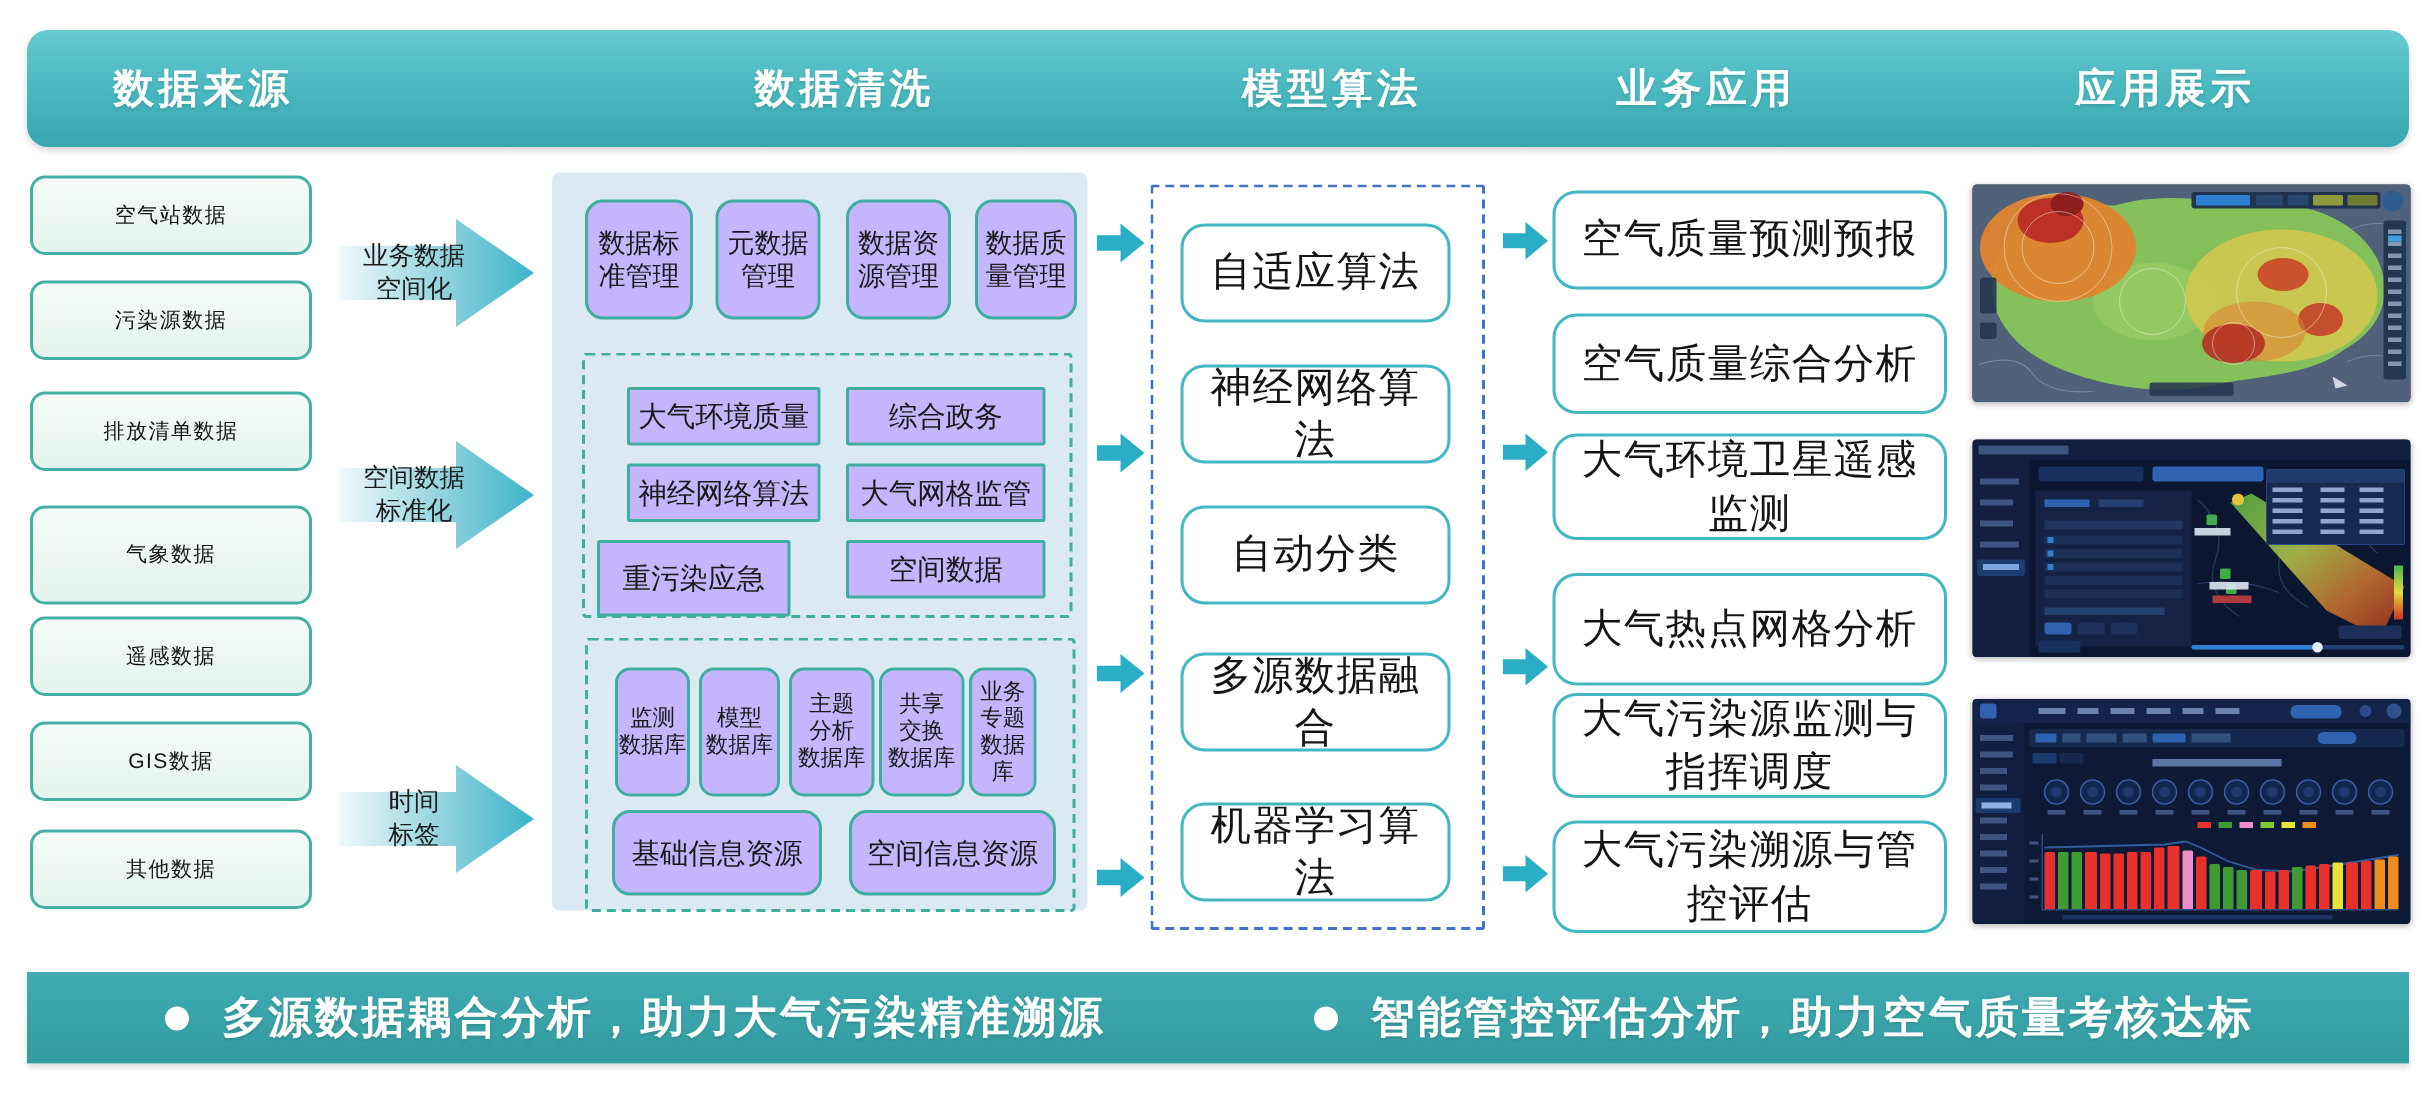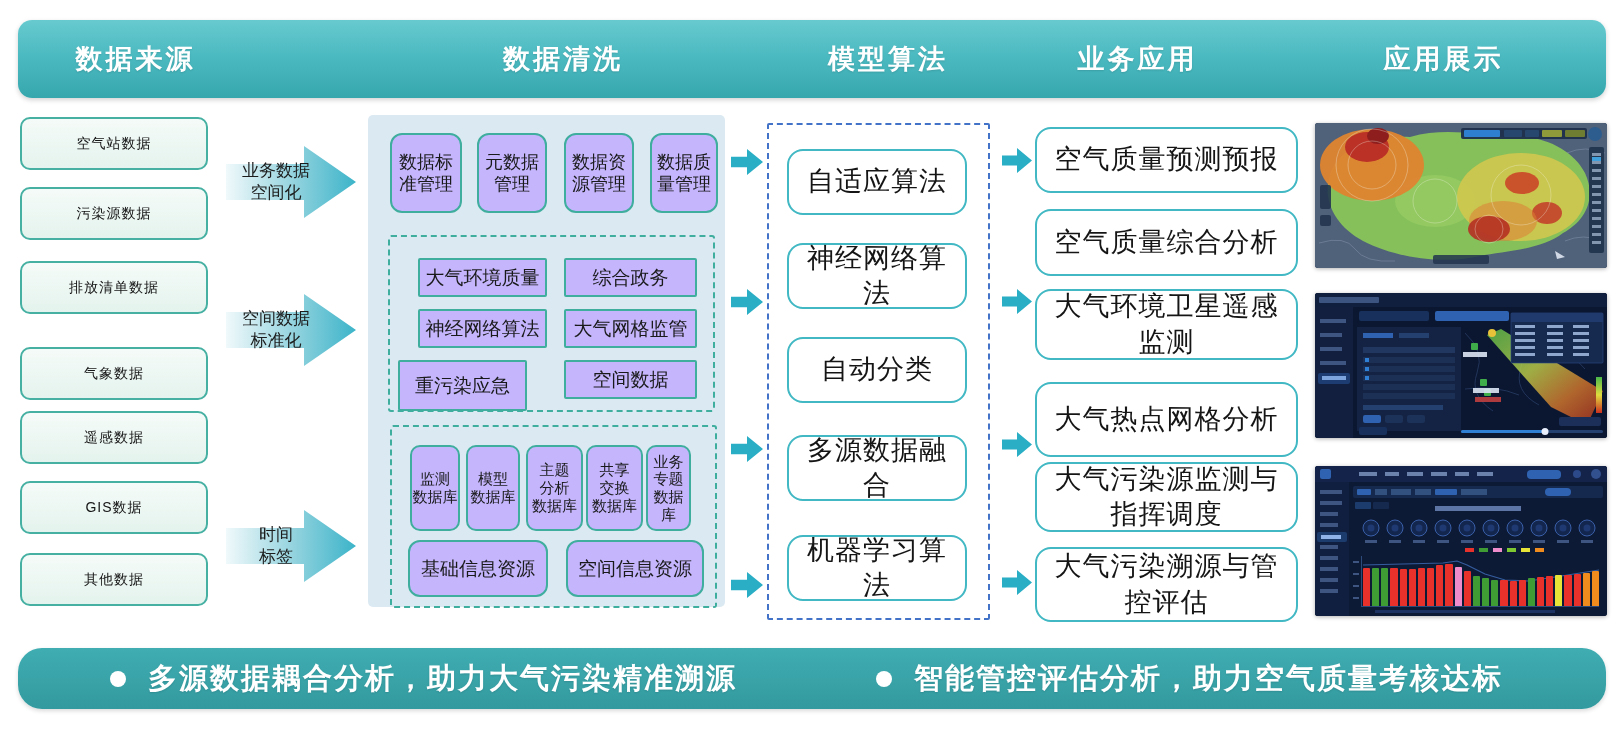--- a/index.html
+++ b/index.html
@@ -32,21 +32,21 @@
 
   .mbox,.abox{background:#fff;border:2px solid #41b8c3;border-radius:16px;display:flex;align-items:center;
         justify-content:center;font-size:27px;color:#151515;text-align:center;line-height:1.3;
         letter-spacing:1px;padding:0 9px}
 
   .sarrow{position:absolute;background:#29aec5;
           clip-path:polygon(0 30%,50% 30%,50% 0,100% 50%,50% 100%,50% 70%,0 70%)}
 
   .shot{border-radius:3px;overflow:hidden;box-shadow:0 1px 4px rgba(0,0,0,.3);background:#0d1a36}
 
-  .footer{background:linear-gradient(180deg,#3fadb2,#339a9f);border-radius:24px;box-shadow:0 2px 4px rgba(0,0,0,.15)}
+  .footer{background:linear-gradient(180deg,#3fadb2,#339a9f);border-radius:0;box-shadow:0 2px 4px rgba(0,0,0,.15)}
   .bullet{position:absolute;top:0;display:flex;align-items:center;gap:22px;height:61px;color:#fff;
           font-size:29px;font-weight:bold;letter-spacing:2px;text-shadow:0 1px 2px rgba(0,0,0,.12)}
   .bullet .dot{width:16px;height:16px;border-radius:50%;background:#fff;flex:0 0 auto}
 
   .bars{position:absolute;display:flex;align-items:flex-end;gap:2px}
   .bars>div{flex:1;min-width:0;border-radius:1px 1px 0 0}
 </style>
 </head>
 <body>
 
@@ -56,21 +56,21 @@
     <span class="hcol" style="left:25px;width:185px">数据来源</span>
     <span class="hcol" style="left:440px;width:210px">数据清洗</span>
     <span class="hcol" style="left:765px;width:210px">模型算法</span>
     <span class="hcol" style="left:1012px;width:215px">业务应用</span>
     <span class="hcol" style="left:1318px;width:215px">应用展示</span>
   </div>
 
   <div class="abs srcbox" style="left:20px;top:117px;width:188px;height:53px">空气站数据</div>
   <div class="abs srcbox" style="left:20px;top:187px;width:188px;height:53px">污染源数据</div>
   <div class="abs srcbox" style="left:20px;top:261px;width:188px;height:53px">排放清单数据</div>
-  <div class="abs srcbox" style="left:20px;top:347px;width:188px;height:53px">气象数据</div>
+  <div class="abs srcbox" style="left:20px;top:337px;width:188px;height:66px">气象数据</div>
   <div class="abs srcbox" style="left:20px;top:411px;width:188px;height:53px">遥感数据</div>
   <div class="abs srcbox" style="left:20px;top:481px;width:188px;height:53px">GIS数据</div>
   <div class="abs srcbox" style="left:20px;top:553px;width:188px;height:53px">其他数据</div>
 
   <svg class="big-arrow" style="left:226px;top:144px" width="132" height="76" viewBox="0 0 132 76">
     <defs>
         <linearGradient id="ag1" x1="0" y1="0" x2="1" y2="0">
       <stop offset="0" stop-color="#f0f9fb"></stop>
           <stop offset="0.55" stop-color="#8ed1dd"></stop>
           <stop offset="1" stop-color="#3cb4c9"></stop>

